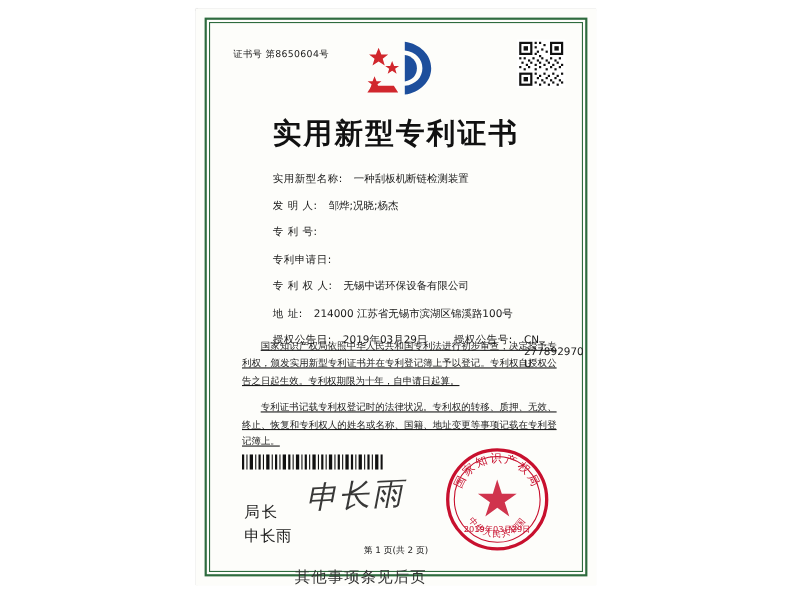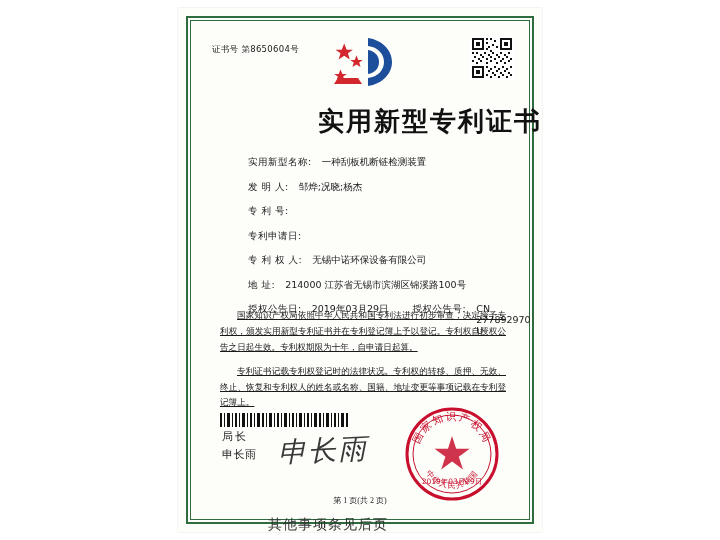--- a/index.html
+++ b/index.html
@@ -77,21 +77,21 @@
     background: #ffffff;
   }
   .qr svg { display: block; }
 
   
   .title {
     position: absolute;
     left: 0;
     right: 0;
     top: 96px;
-    text-align: right;
+    text-align: center;
     font-size: 26px;
     font-weight: bold;
     color: #111111;
     letter-spacing: 2px;
     font-family: "DejaVu Sans", sans-serif;
   }
 
   
   .fields {
     position: absolute;
@@ -164,24 +164,25 @@
     top: 398px;
     width: 96px;
     height: 96px;
   }
   .seal svg { display: block; }
 
   
   .sig-block {
     position: absolute;
     left: 44px;
-    top: 420px;
-    font-size: 11px;
+    top: 448px;
+    font-size: 14px;
     color: #1a1a1a;
     line-height: 1.6;
+    font-family: Liberation Mono, monospace;
   }
   .sig-block .l1 { letter-spacing: 2px; }
   .sig-block .l2 { letter-spacing: 0.5px; }
   .sig-script {
     position: absolute;
     left: 100px;
     top: 424px;
     font-family: "DejaVu Serif", serif;
     font-style: italic;
     font-size: 28px;
@@ -193,21 +194,20 @@
 
   
   .page-no {
     position: absolute;
     left: 0;
     right: 0;
     bottom: 26px;
     text-align: center;
     font-size: 8px;
     color: #222222;
-    font-family: Liberation Serif, serif;
   }
   .footer-note {
     position: absolute;
     left: 0;
     right: 0;
     bottom: 6px;
     text-align: center;
     font-size: 14px;
     color: #333333;
     letter-spacing: 1px;

